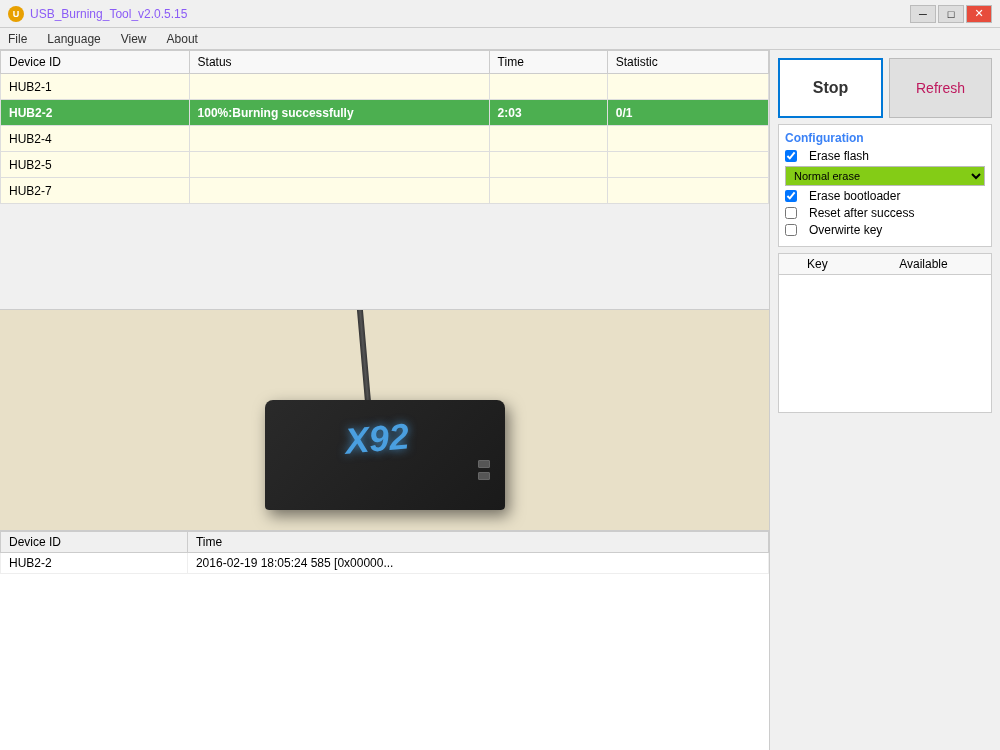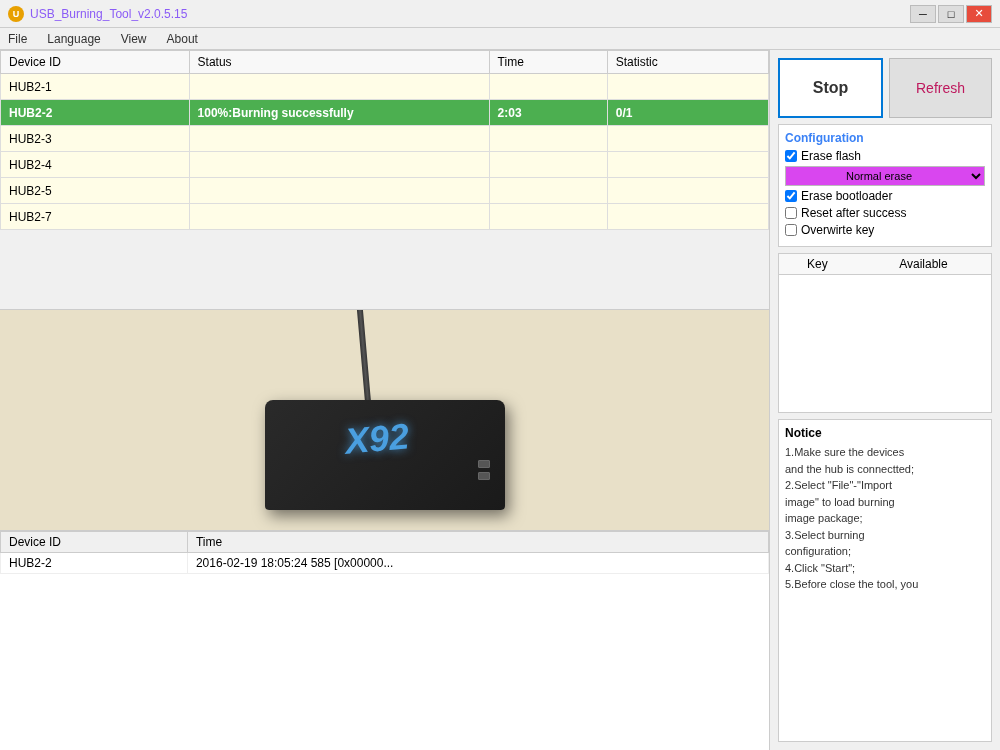--- a/index.html
+++ b/index.html
@@ -226,33 +226,32 @@
     }
     .config-title {
       font-size: 12px;
       font-weight: bold;
       margin-bottom: 4px;
       color: #3b82f6;
     }
     .config-row {
       display: flex;
       align-items: center;
-      gap: 4px;
+      gap: 12px;
       margin-bottom: 3px;
       font-size: 12px;
     }
     .config-row input[type="checkbox"] { width: 12px; height: 12px; }
     .config-select {
       width: 100%;
       font-size: 11px;
       padding: 2px 4px;
       border: 1px solid #bbb;
-      background: #d946ef;
+      background: #84cc16;
       margin-bottom: 3px;
-      text-align: center;
     }
     .key-section {
       border: 1px solid #ccc;
       background: white;
       flex: 1;
       min-height: 130px;
       max-height: 160px;
     }
     .key-table {
       width: 100%;
@@ -325,26 +324,20 @@
     <td>HUB2-1</td>
     <td></td>
     <td></td>
     <td></td>
   </tr>
             <tr class="success">
     <td>HUB2-2</td>
     <td>100%:Burning successfully</td>
     <td>2:03</td>
     <td>0/1</td>
-  </tr>
-            <tr>
-    <td>HUB2-3</td>
-    <td></td>
-    <td></td>
-    <td></td>
   </tr>
             <tr>
     <td>HUB2-4</td>
     <td></td>
     <td></td>
     <td></td>
   </tr>
             <tr>
     <td>HUB2-5</td>
     <td></td>
@@ -430,27 +423,15 @@
         <thead>
           <tr>
             <th>Key</th>
             <th>Available</th>
           </tr>
         </thead>
         <tbody></tbody>
       </table>
     </div>
 
-    <div class="notice-section">
-      <div class="notice-title">Notice</div>
-      <div class="notice-text" id="notice-text" style="white-space: pre-wrap;">1.Make sure the devices
-and the hub is connectted;
-2.Select "File"-"Import
-image" to load burning
-image package;
-3.Select burning
-configuration;
-4.Click "Start";
-5.Before close the tool, you</div>
-    </div>
 
   </div>
 </div>
 
 </body></html>

